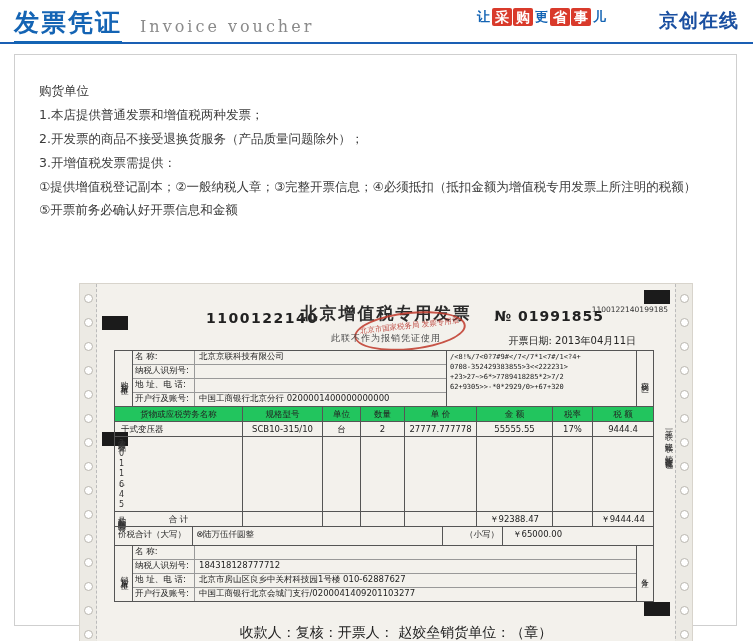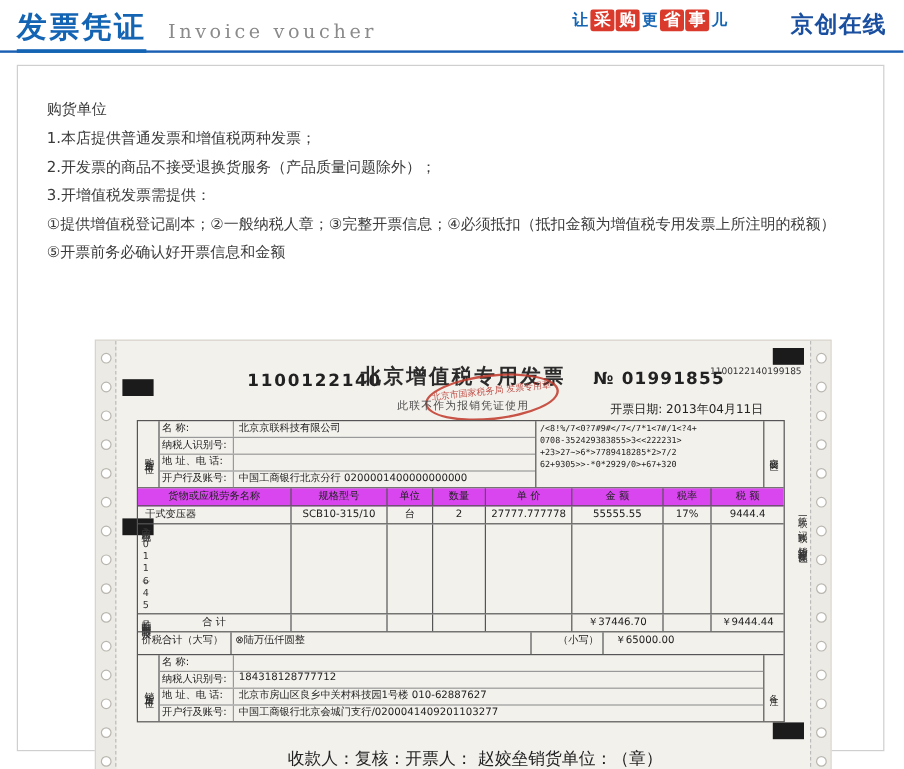--- a/index.html
+++ b/index.html
@@ -290,21 +290,21 @@
     width: 16px;
     border-left: 1px solid #555;
     display: flex;
     align-items: center;
     justify-content: center;
     font-size: 7.5px;
     line-height: 9px;
     text-align: center;
   }
   .goods-head .cell, .goods-row .cell { text-align: center; }
-  .goods-head { background: #d946ef; }
+  .goods-head { background: #22c55e; }
   .g1 { width: 128px; }
   .g2 { width: 80px; }
   .g3 { width: 38px; }
   .g4 { width: 44px; }
   .g5 { width: 72px; }
   .g6 { width: 76px; }
   .g7 { width: 40px; }
   .g8 { flex: 1; }
   .blank-row { height: 74px; }
   .total-row .cell { text-align: center; }
@@ -483,21 +483,21 @@
             <div class="cell g7"></div>
             <div class="cell g8"></div>
           </div>
 
           <div class="row total-row">
             <div class="cell g1">合    计</div>
             <div class="cell g2"></div>
             <div class="cell g3"></div>
             <div class="cell g4"></div>
             <div class="cell g5"></div>
-            <div class="cell g6">￥37446.70</div>
+            <div class="cell g6">￥92388.47</div>
             <div class="cell g7"></div>
             <div class="cell g8">￥9444.44</div>
           </div>
 
           <div class="words-row">
             <div class="cell" style="width:78px;">价税合计（大写）</div>
             <div class="cell" style="width:250px;">⊗陆万伍仟圆整</div>
             <div class="cell" style="width:60px;text-align:right;">（小写）</div>
             <div class="cell" style="flex:1;padding-left:10px;">￥65000.00</div>
           </div>

